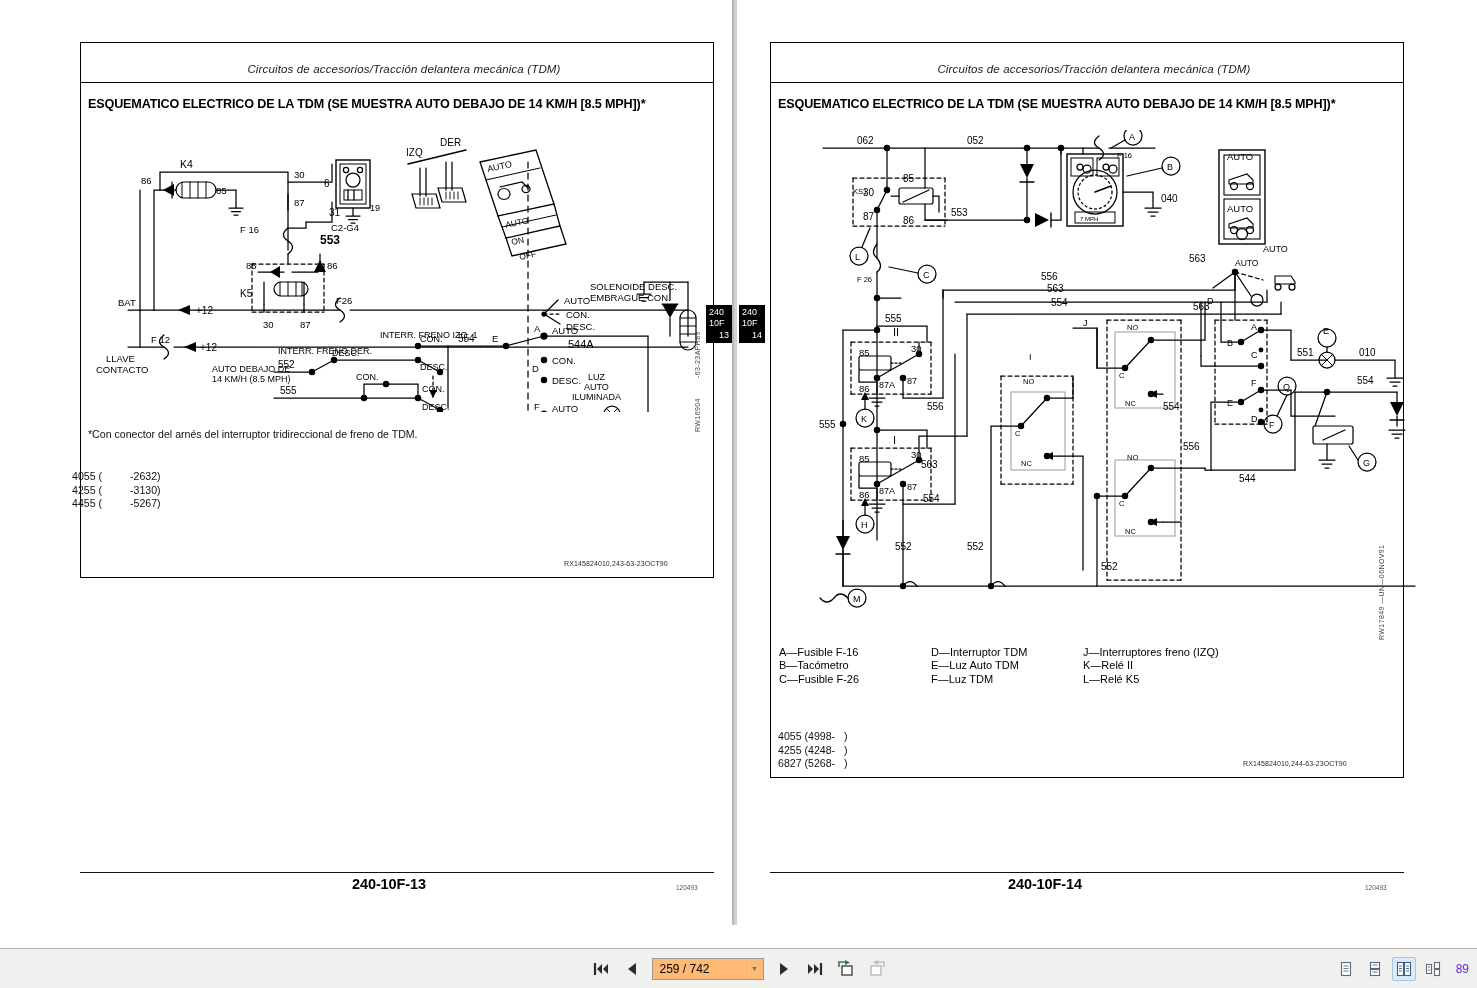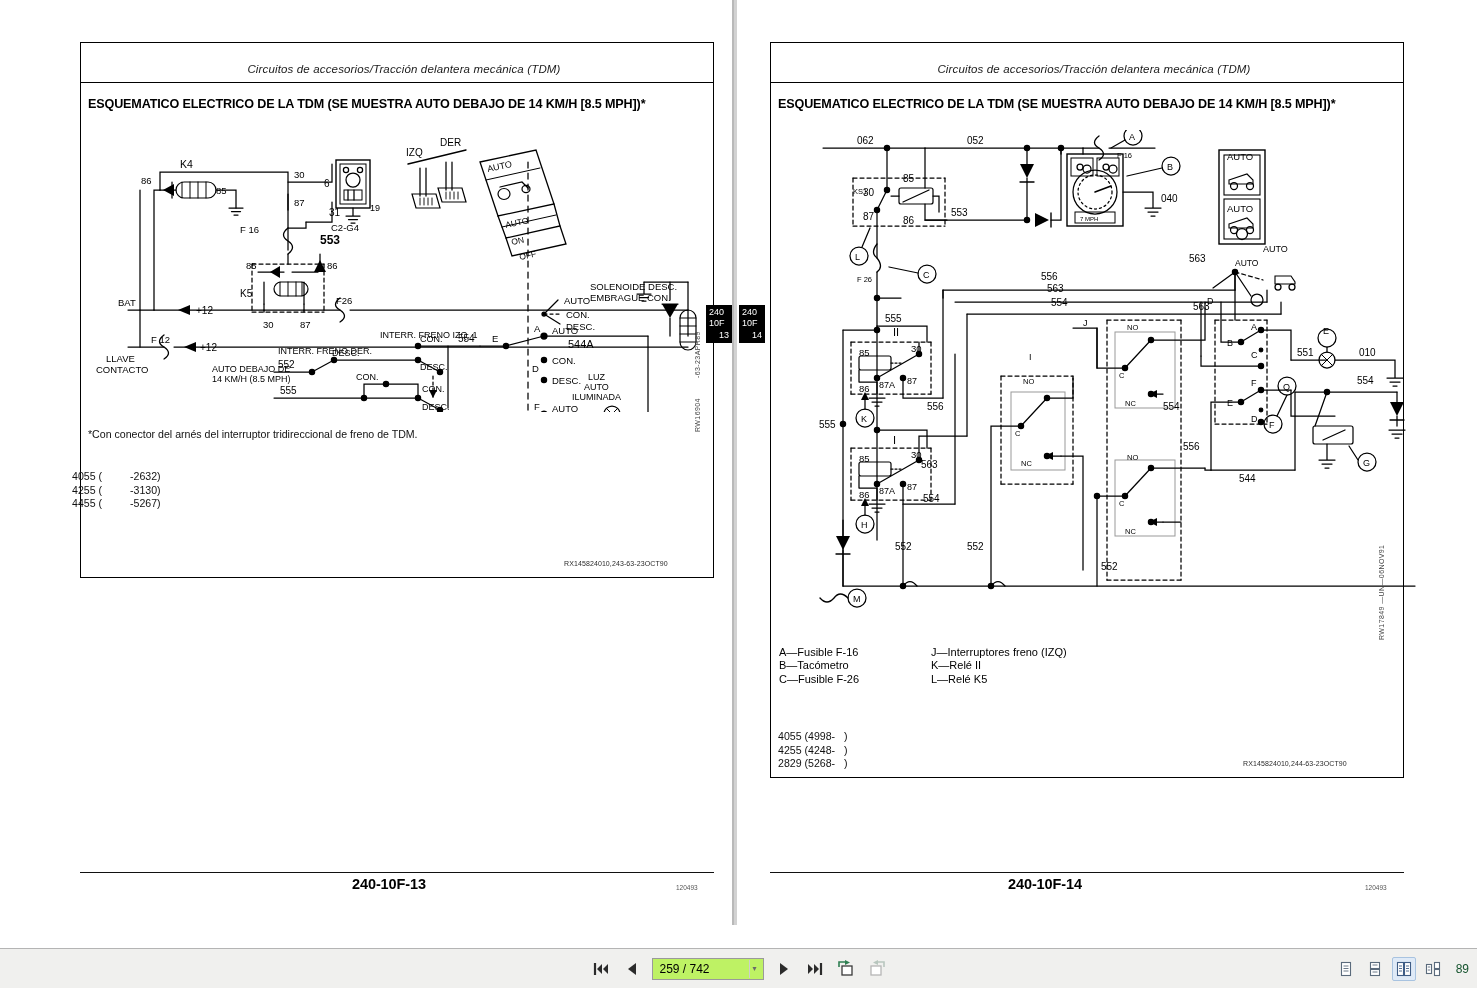--- a/index.html
+++ b/index.html
@@ -140,41 +140,41 @@
     display: flex; align-items: center; justify-content: center; gap: 9px;
   }
   .tbtn {
     width: 22px; height: 22px;
     display: flex; align-items: center; justify-content: center;
     background: transparent; border: none; cursor: pointer;
   }
   .tbtn svg { display: block; }
   .pagebox {
     width: 112px; height: 22px;
-    background: #bef264; border: 1px solid #9a9a9a;
+    background: #fdba74; border: 1px solid #9a9a9a;
     display: flex; align-items: center;
     padding: 0 3px 0 7px;
     font-size: 12px; color: #000;
   }
   .pagebox .pv { flex: 1; }
   .pagebox .caret {
     width: 11px; text-align: center; color: #6a6a6a; font-size: 8px;
     border-left: 1px solid #cdcdcd; line-height: 18px; height: 18px;
   }
   #toolbar-right {
     position: absolute; right: 8px; top: 0; height: 40px;
     display: flex; align-items: center; gap: 5px;
   }
   .vbtn {
     width: 24px; height: 24px;
     display: flex; align-items: center; justify-content: center;
     border: 1px solid transparent; border-radius: 2px; cursor: pointer;
   }
   .vbtn.sel { background: #dfeaf7; border-color: #a8c3e0; }
-  .zoomval { font-size: 12px; color: #14532d; margin-left: 6px; }
+  .zoomval { font-size: 12px; color: #6d28d9; margin-left: 6px; }
 
   
   .scrollhint {
     position: absolute; left: 0; top: 925px;
     width: 1477px; height: 23px;
     background: #ffffff;
   }
   text { font-family: "Liberation Sans", sans-serif; }
 </style>
 </head>
@@ -788,39 +788,44 @@
           </g>
         </svg>
       </div>
 
       <div class="legend" style="left:42px; top:646px; width:624px;">
         <div class="col c0">
           <div>A—Fusible F-16</div>
           <div>B—Tacómetro</div>
           <div>C—Fusible F-26</div>
         </div>
+        <div class="col c1">
+          <div>D—Interruptor TDM</div>
+          <div>E—Luz Auto TDM</div>
+          <div>F—Luz TDM</div>
+        </div>
         <div class="col c3">
           <div>J—Interruptores freno (IZQ)</div>
           <div>K—Relé II</div>
           <div>L—Relé K5</div>
         </div>
       </div>
 
 
       <div class="models" style="left:41px; top:730px;">
         <div class="row">
             <span class="m" style="width:66px">4055 (4998-</span>
             <span class="n">)</span>
           </div>
         <div class="row">
             <span class="m" style="width:66px">4255 (4248-</span>
             <span class="n">)</span>
           </div>
         <div class="row">
-            <span class="m" style="width:66px">2829 (5268-</span>
+            <span class="m" style="width:66px">6827 (5268-</span>
             <span class="n">)</span>
           </div>
       </div>
 
       <div class="figid" style="left:506px; top:760px;">RX145824010,244-63-23OCT90</div>
 
       <div class="sidecode" style="left:641px; top:495px; height:145px;">RW17849    —UN—06NOV91</div>
 
       <div class="thumbtab" style="left:2px; top:305px;">
         <div>240</div>

